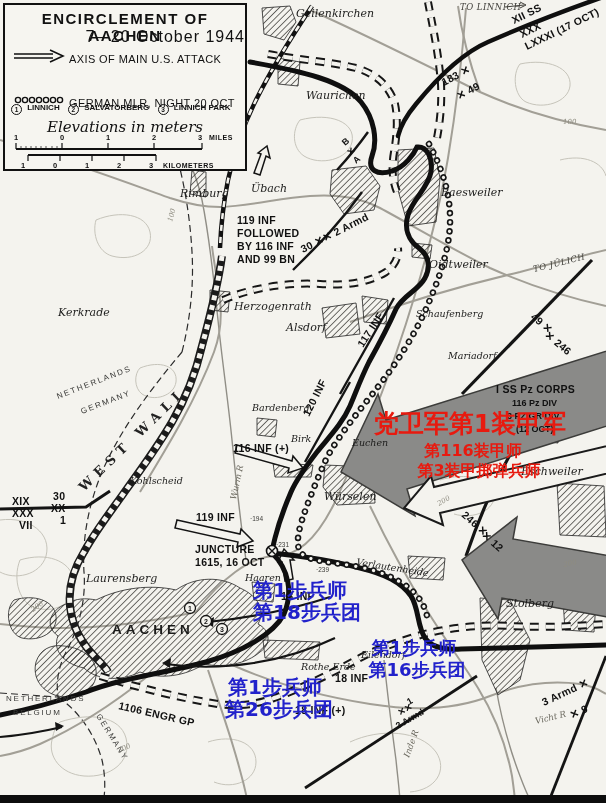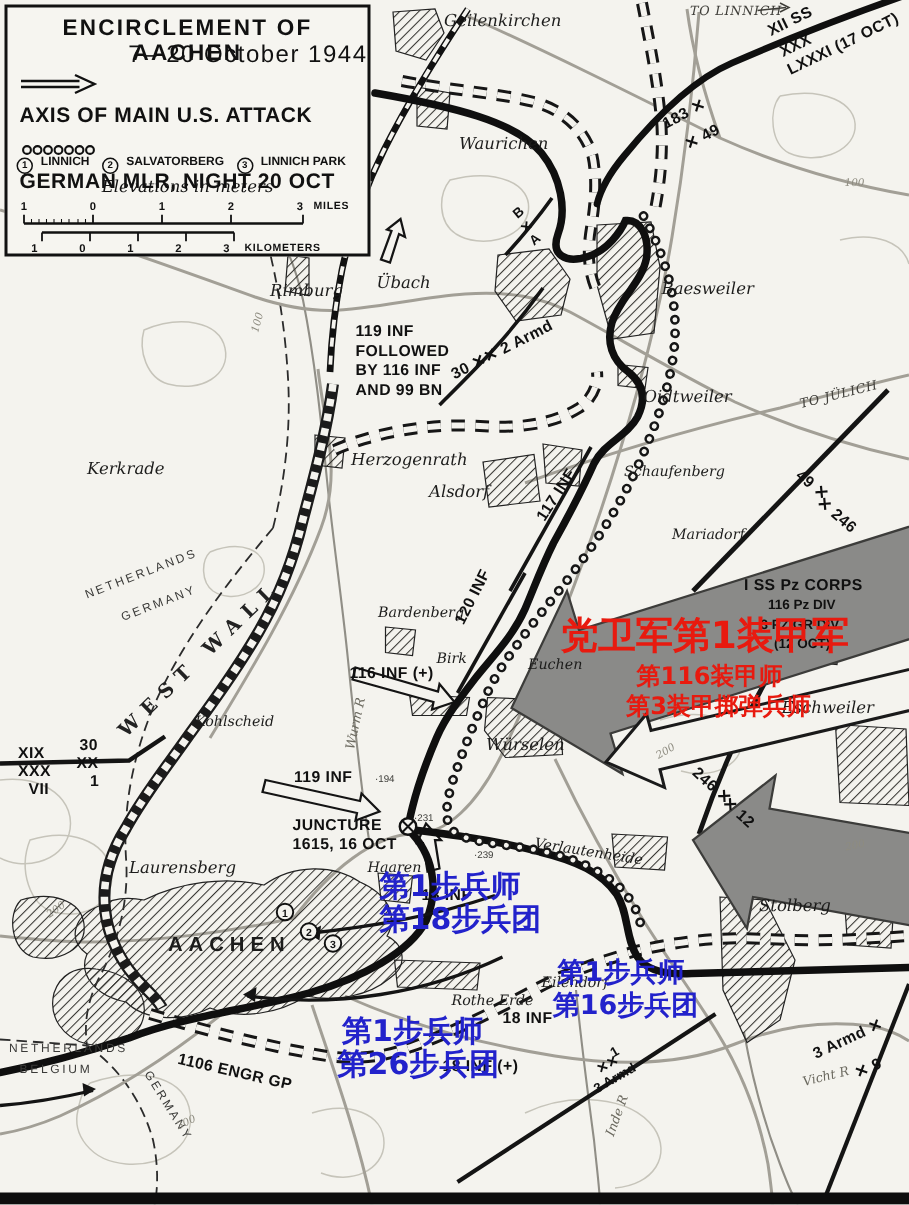--- a/index.html
+++ b/index.html
@@ -9,27 +9,27 @@
   svg{position:absolute;left:0;top:0;}
   
   #legend{position:absolute;left:3px;top:3px;width:244px;height:168px;background:#f6f5f0;
           border:2px solid #111;box-sizing:border-box;z-index:5;}
   #legend .ttl{position:absolute;top:5px;left:0;width:100%;text-align:center;font-weight:bold;
                font-size:15px;letter-spacing:1.5px;color:#111;}
   #legend .sub{position:absolute;top:23px;left:0;width:100%;text-align:right;font-weight:normal;
                font-size:16px;letter-spacing:1px;color:#111;}
   .lrow{position:absolute;left:8px;height:13px;}
   .lrow .sym{display:inline-block;width:56px;vertical-align:middle;}
-  .lrow .lab{display:inline-block;vertical-align:middle;font-size:14px;font-weight:bold;
+  .lrow .lab{display:inline-block;vertical-align:middle;font-size:11px;font-weight:normal;
              letter-spacing:.4px;color:#111;white-space:nowrap;}
   #numrow{position:absolute;top:98px;left:6px;width:236px;font-size:8px;font-weight:bold;color:#111;white-space:nowrap;}
   .circ{display:inline-block;width:9px;height:9px;border:1.2px solid #111;border-radius:50%;
         font-size:6.5px;line-height:9px;text-align:center;vertical-align:-2px;font-weight:bold;}
   #elevnote{position:absolute;top:113px;left:0;width:100%;text-align:center;
-            font-family:"DejaVu Serif",serif;font-style:italic;font-size:11px;color:#111;}
+            font-family:"DejaVu Serif",serif;font-style:italic;font-size:15px;color:#111;}
   .tick{position:absolute;width:14px;text-align:center;font-size:7.5px;font-weight:bold;color:#111;}
   .sunit{position:absolute;font-size:7px;font-weight:bold;color:#111;letter-spacing:.5px;}
   
   text.ml{font-family:"DejaVu Serif",serif;fill:#1c1c1b;}
   text.place{font-style:italic;font-size:11px;}
   text.place-sm{font-style:italic;font-size:9.5px;}
   text.city{font-family:"Liberation Sans",sans-serif;font-weight:bold;font-size:13.5px;letter-spacing:4px;}
   text.unit{font-family:"Liberation Sans",sans-serif;font-weight:bold;font-size:10.5px;letter-spacing:.3px;fill:#101010;}
   text.unit-s{font-family:"Liberation Sans",sans-serif;font-weight:bold;font-size:9px;fill:#101010;}
   text.bord{font-family:"Liberation Sans",sans-serif;font-size:8px;letter-spacing:1.8px;fill:#3a3a38;}

